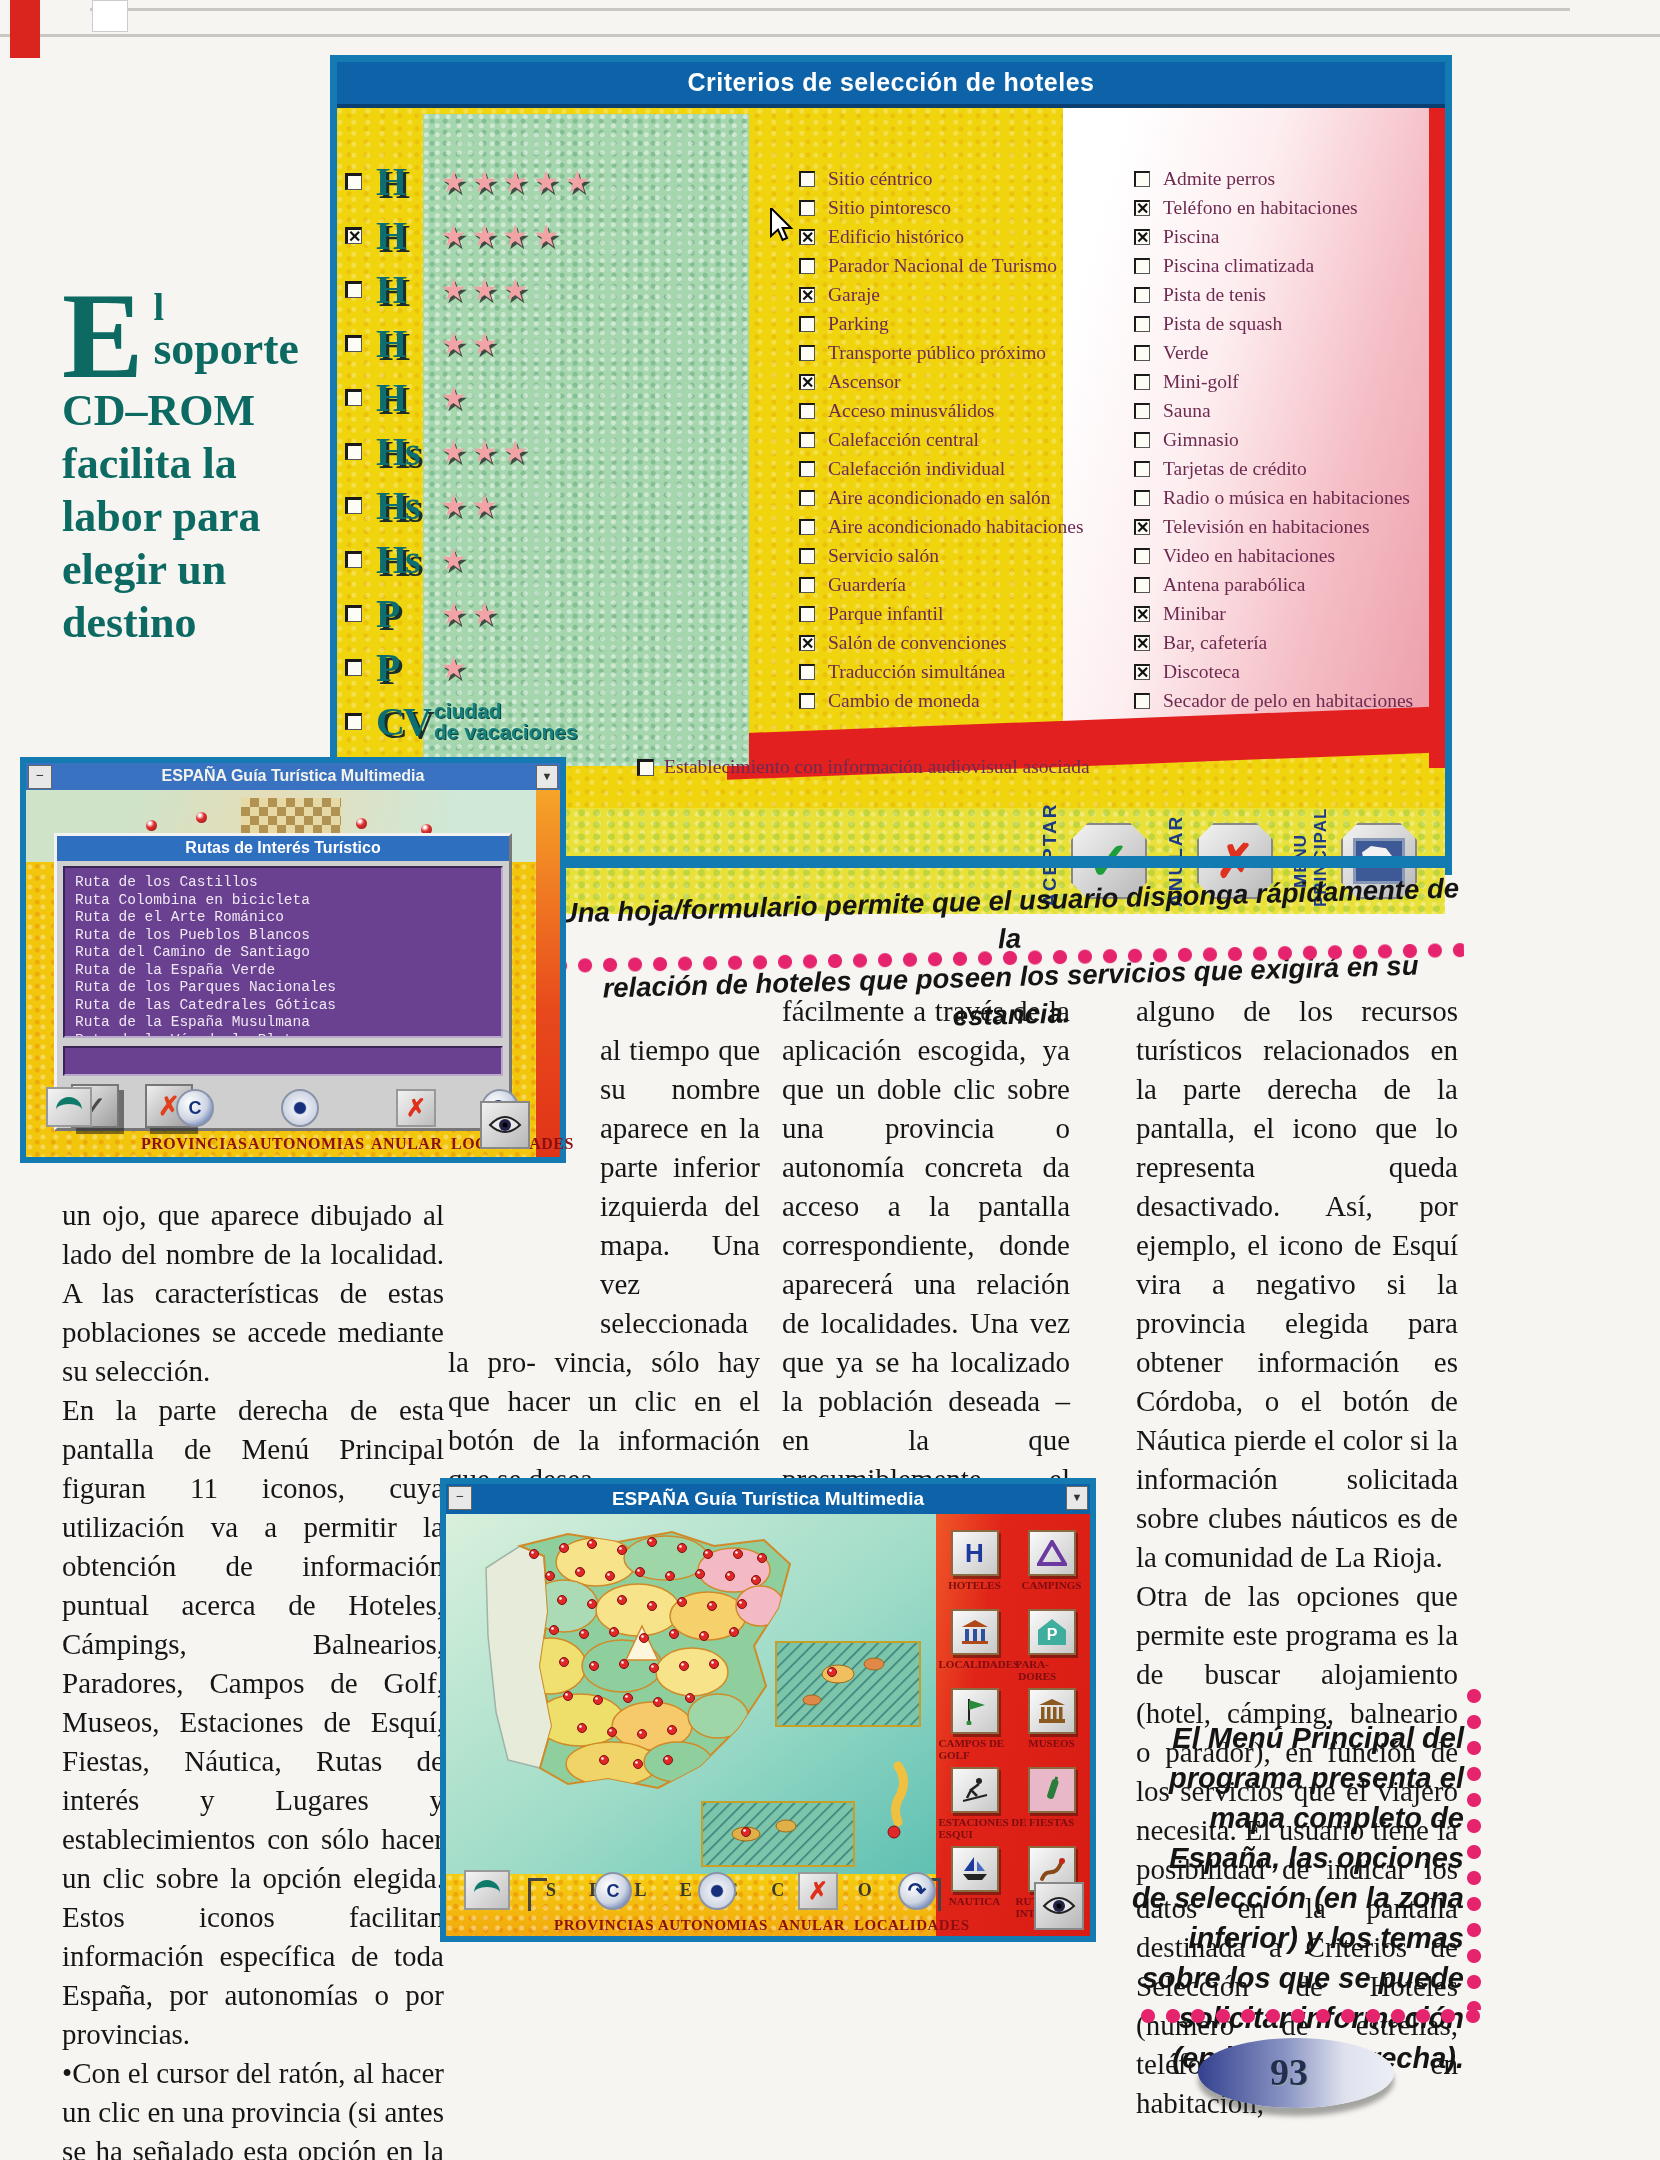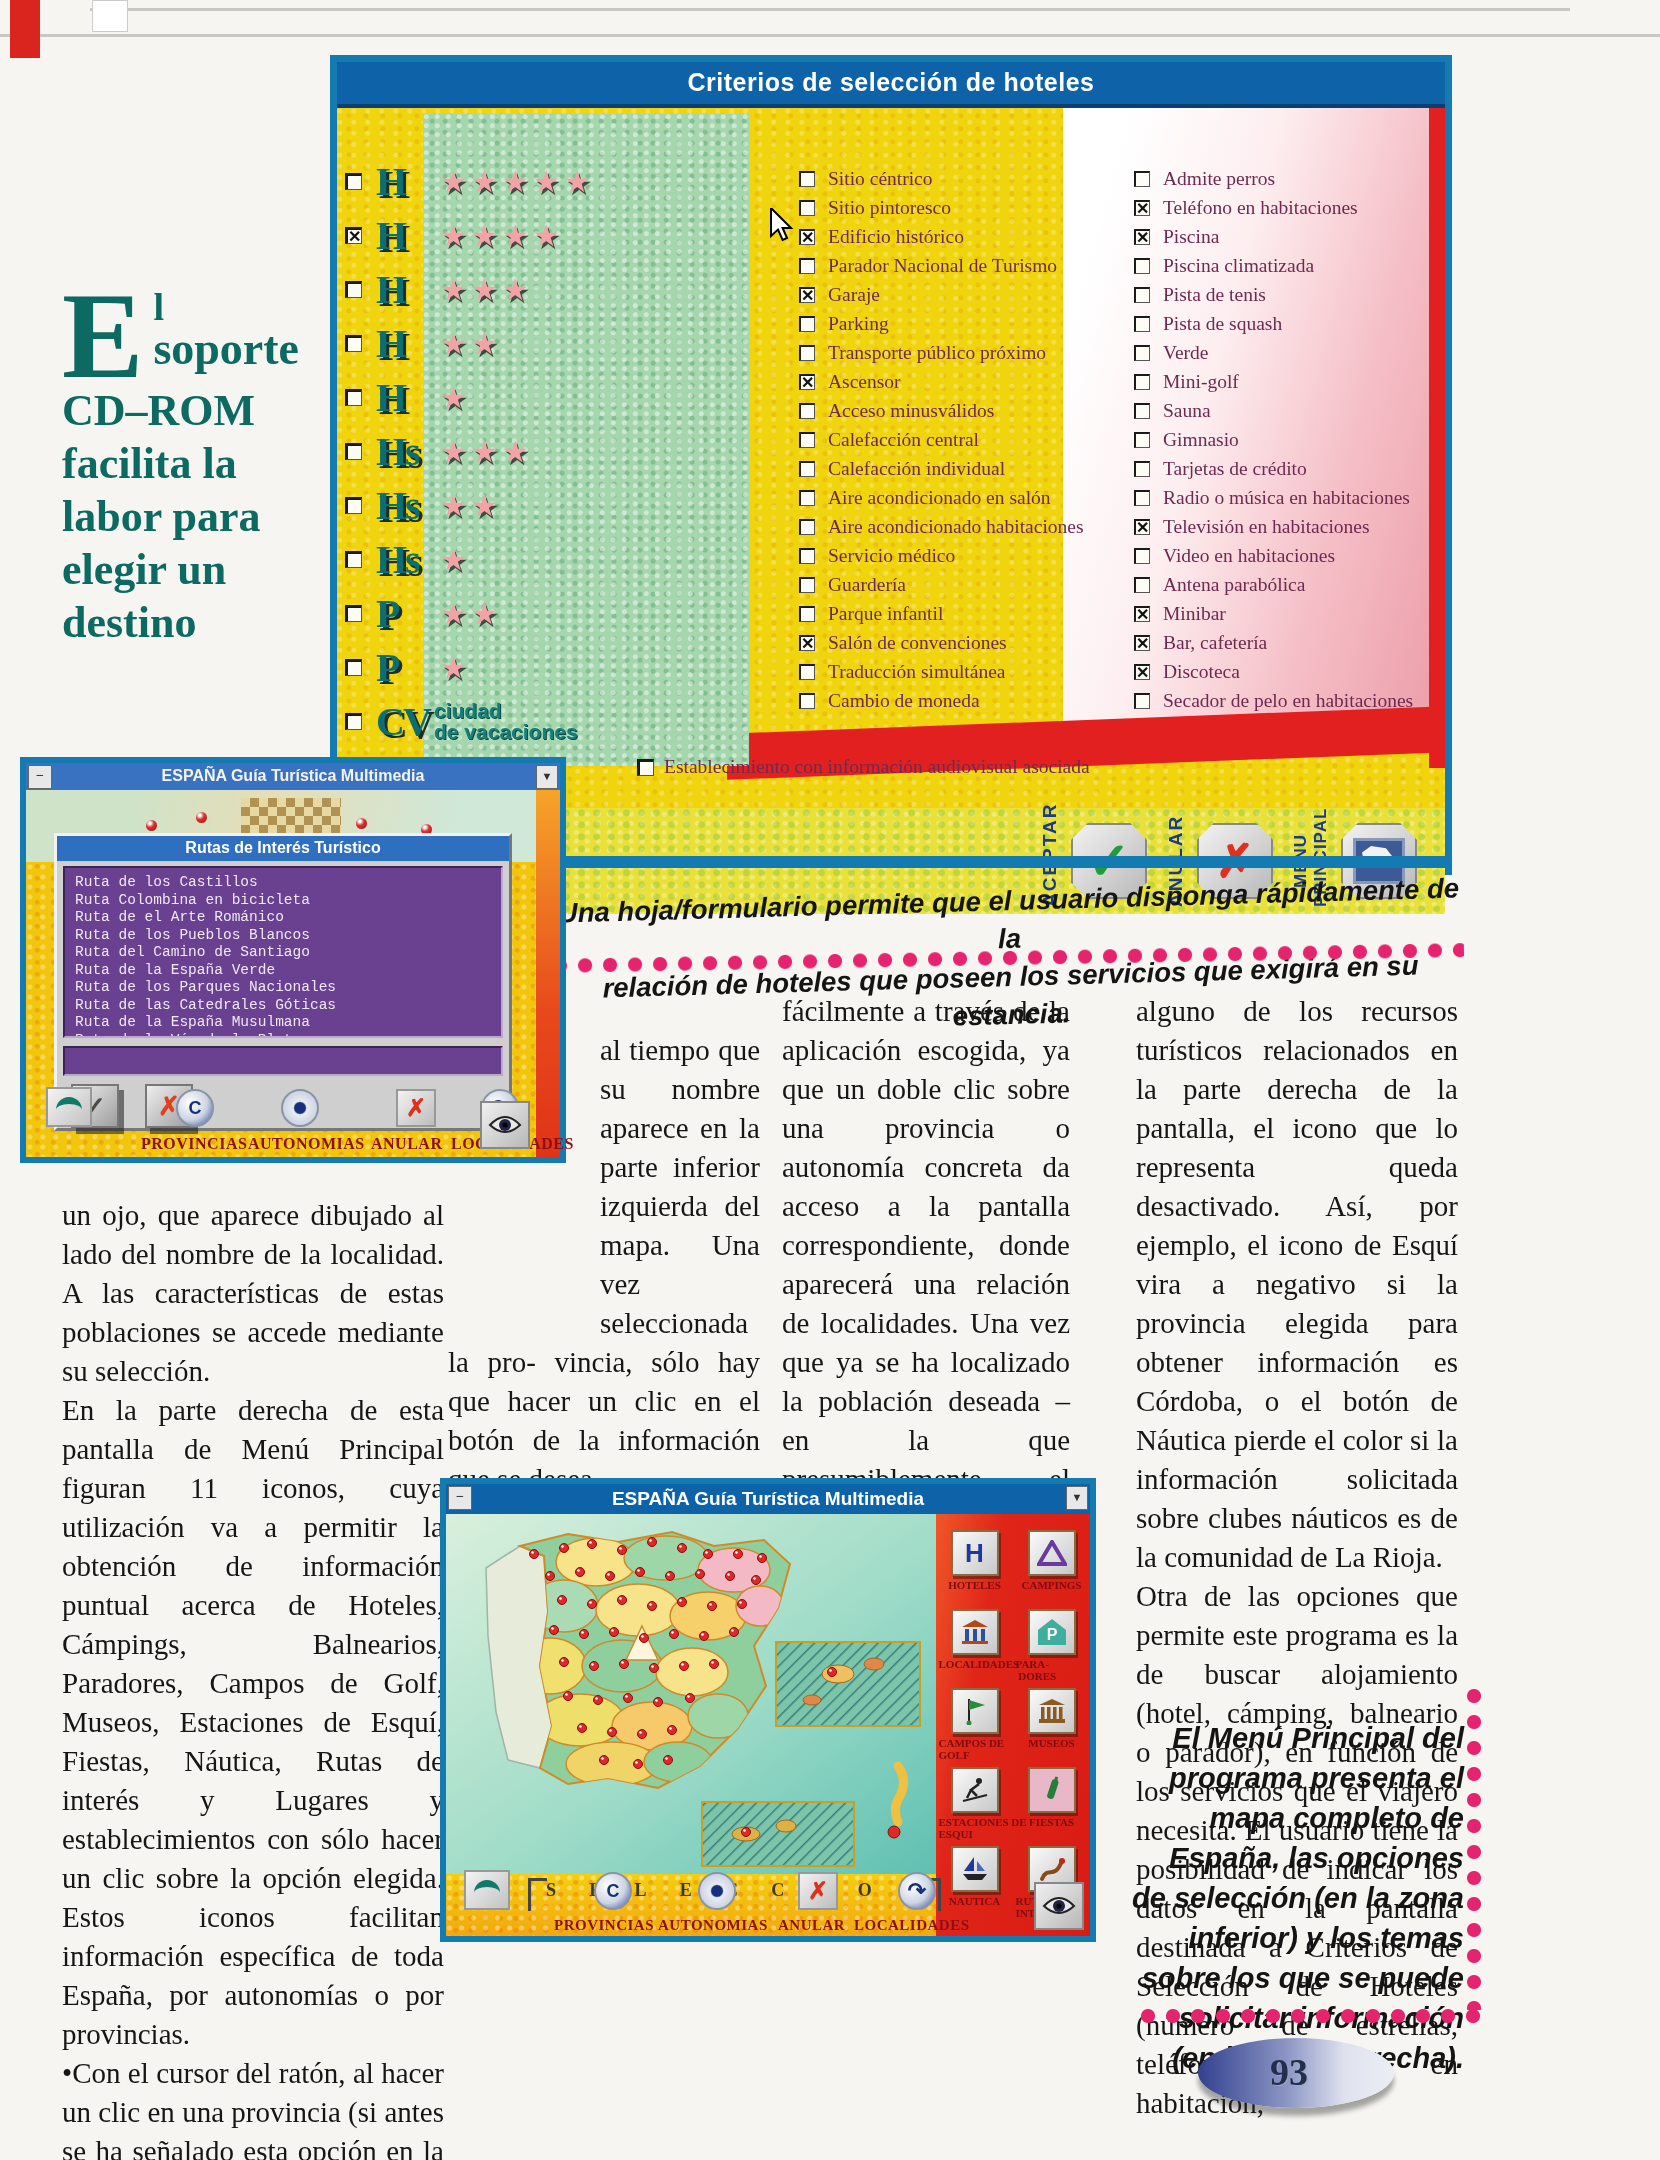--- a/index.html
+++ b/index.html
@@ -393,21 +393,21 @@
           <div class="check-item">
     <span class="cb"></span>
     <span class="check-label">Aire acondicionado en salón</span>
   </div>
           <div class="check-item">
     <span class="cb"></span>
     <span class="check-label">Aire acondicionado habitaciones</span>
   </div>
           <div class="check-item">
     <span class="cb"></span>
-    <span class="check-label">Servicio médico</span>
+    <span class="check-label">Servicio salón</span>
   </div>
           <div class="check-item">
     <span class="cb"></span>
     <span class="check-label">Guardería</span>
   </div>
           <div class="check-item">
     <span class="cb"></span>
     <span class="check-label">Parque infantil</span>
   </div>
           <div class="check-item">

